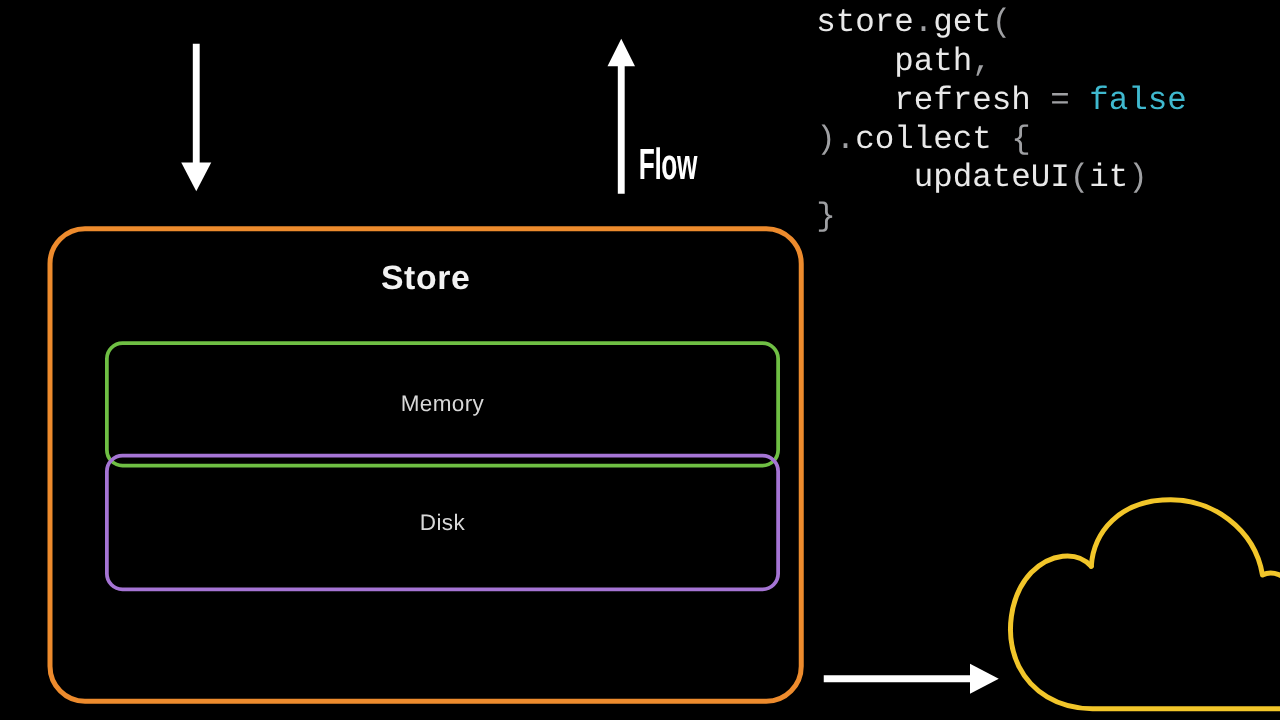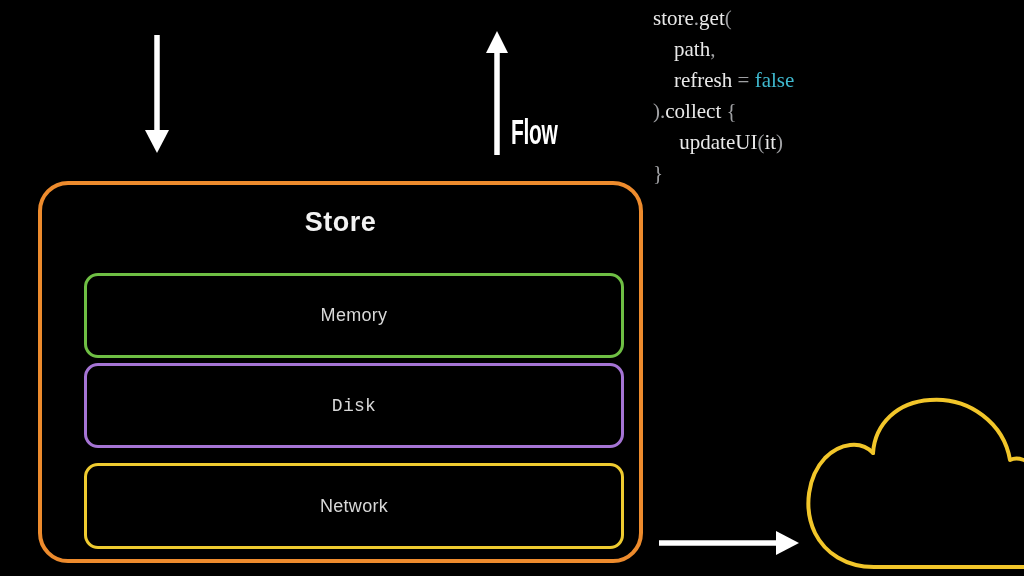--- a/index.html
+++ b/index.html
@@ -24,22 +24,22 @@
     width:1024px;height:576px;
     background:var(--slide-bg);
     overflow:hidden;
     font-family:"Liberation Sans",sans-serif;
   }
   .abs{position:absolute;}
 
   
   .code{
     left:653px;top:3px;
-    font-family:Liberation Serif, serif;
-    font-size:21px;line-height:31px;
+    font-family:Liberation Mono, monospace;
+    font-size:26px;line-height:31px;
     white-space:pre;
   }
   .tok-p{color:var(--code-plain);}
   .tok-d{color:var(--code-punct);}
   .tok-k{color:var(--code-keyword);text-align:center;}
 
   
   .flow-label{
     left:511px;top:112px;
     font-size:35px;font-weight:700;
@@ -63,22 +63,22 @@
     font-size:27px;font-weight:700;
     color:var(--title-text);
     letter-spacing:0.5px;
   }
   .layer{
     position:absolute;left:42px;width:540px;
     border:3px solid #888;
     border-radius:14px;
     display:flex;align-items:center;justify-content:center;
   }
-  .layer-memory{top:88px;height:85px;border-color:var(--memory-border);}
-  .layer-disk{top:178px;height:85px;border-color:var(--disk-border);font-family:Liberation Mono, monospace;}
+  .layer-memory{top:88px;height:101px;border-color:var(--memory-border);}
+  .layer-disk{top:178px;height:110px;border-color:var(--disk-border);}
   .layer-network{top:278px;height:86px;border-color:var(--network-border);}
   .layer-label{
     font-size:18px;font-weight:400;
     color:var(--layer-text);
     letter-spacing:0.3px;
   }
 
   
   .arrow-line{stroke:var(--arrow);stroke-width:5.5;}
   .arrow-head{fill:var(--arrow);}
@@ -113,23 +113,20 @@
 
   <div class="abs store-box">
     <div class="store-title">Store</div>
 
     <div class="layer layer-memory">
       <span class="layer-label">Memory</span>
     </div>
     <div class="layer layer-disk">
       <span class="layer-label">Disk</span>
     </div>
-    <div class="layer layer-network">
-      <span class="layer-label">Network</span>
-    </div>
   </div>
 
   <svg class="abs" style="left:656px;top:529px;" width="146" height="28" viewBox="0 0 146 28">
     <line class="arrow-line" x1="3" y1="14" x2="122" y2="14"></line>
     <polygon class="arrow-head" points="120,2 120,26 143,14"></polygon>
   </svg>
 
   <svg class="abs" style="left:798px;top:392px;" width="300" height="185" viewBox="0 0 300 185">
     <path class="cloud-path" d="M 75 61
       C 63 48, 42 51, 27 66

